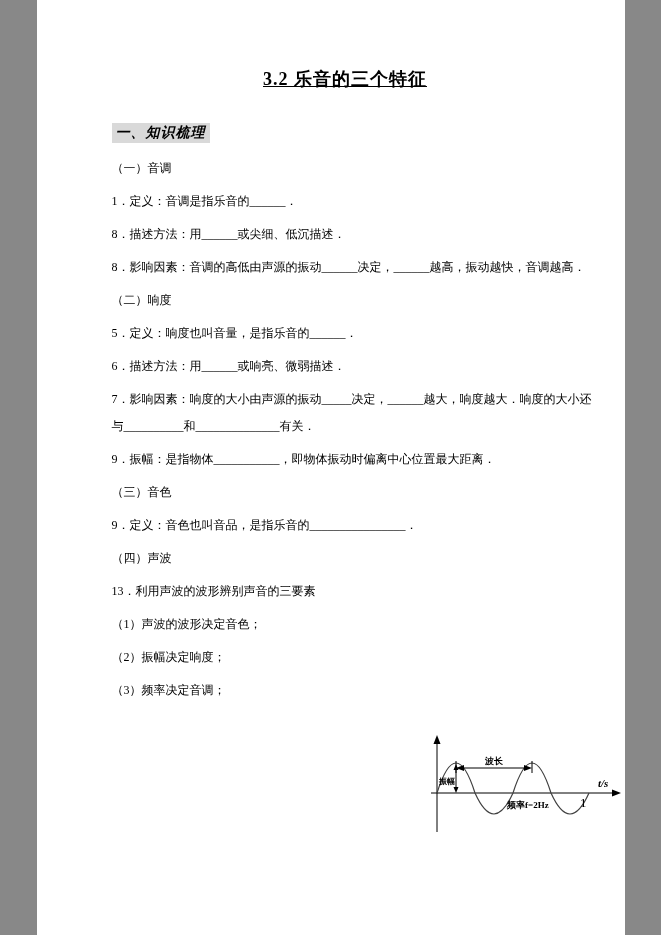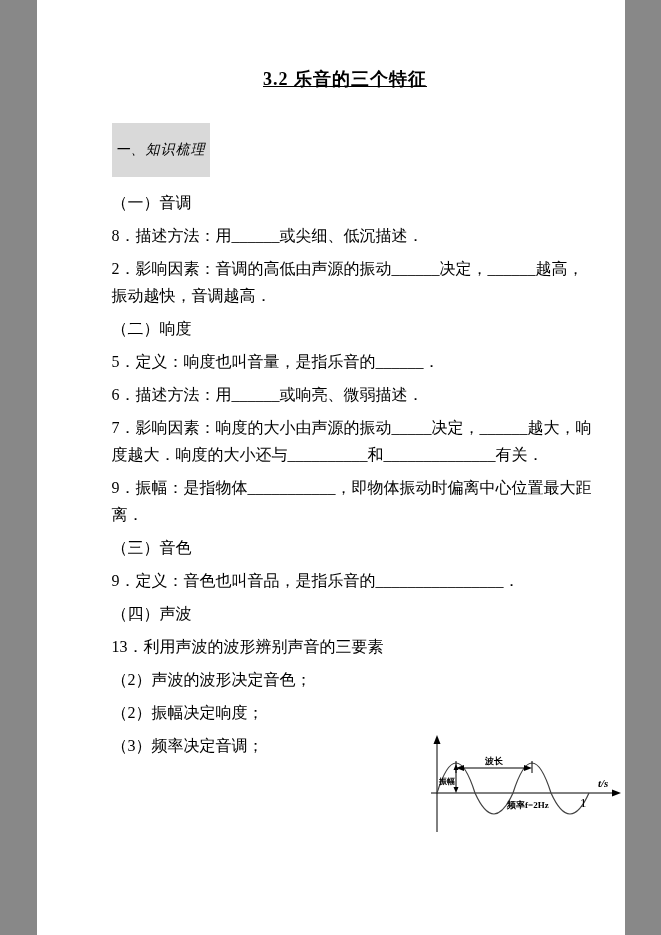--- a/index.html
+++ b/index.html
@@ -16,26 +16,26 @@
   .doc-title {
     font-size:18px; font-weight:bold;
     text-align:center; text-decoration:underline;
     margin:0 20px 30px 0; letter-spacing:1px;
     line-height:27px;
   }
   .kh-wrap { margin:0 0 12px 0; }
   .knowledge-header {
     display:inline-block;
     background:#d9d9d9;
-    font-weight:normal; font-style:italic;
-    font-size:14px; padding:18px 4px;
+    font-weight:bold; font-style:italic;
+    font-size:14px; padding:1px 4px;
     letter-spacing:1px;
   }
   p.line {
-    font-size:16px; line-height:27px;
+    font-size:12px; line-height:27px;
     margin:0 0 6px 0;
     word-break:break-all;
   }
   .figure {
     position:absolute; left:393px; top:735px;
     width:195px; height:105px;
   }
   .figure svg { display:block; }
   .fig-label { font-family:"Liberation Serif","DejaVu Serif",serif; }
 </style>
@@ -45,32 +45,33 @@
 <div class="page">
   <div class="content">
 
     <h1 class="doc-title">3.2 乐音的三个特征</h1>
 
     <div class="kh-wrap">
       <span class="knowledge-header">一、知识梳理</span>
     </div>
 
     <p class="line">（一）音调</p>
+    <p class="line">1．定义：音调是指乐音的______．</p>
     <p class="line">8．描述方法：用______或尖细、低沉描述．</p>
-    <p class="line">2．影响因素：音调的高低由声源的振动______决定，______越高，振动越快，音调越高．</p>
+    <p class="line">8．影响因素：音调的高低由声源的振动______决定，______越高，振动越快，音调越高．</p>
     <p class="line">（二）响度</p>
     <p class="line">5．定义：响度也叫音量，是指乐音的______．</p>
     <p class="line">6．描述方法：用______或响亮、微弱描述．</p>
     <p class="line">7．影响因素：响度的大小由声源的振动_____决定，______越大，响度越大．响度的大小还与__________和______________有关．</p>
     <p class="line">9．振幅：是指物体___________，即物体振动时偏离中心位置最大距离．</p>
     <p class="line">（三）音色</p>
     <p class="line">9．定义：音色也叫音品，是指乐音的________________．</p>
     <p class="line">（四）声波</p>
     <p class="line">13．利用声波的波形辨别声音的三要素</p>
-    <p class="line">（2）声波的波形决定音色；</p>
+    <p class="line">（1）声波的波形决定音色；</p>
     <p class="line">（2）振幅决定响度；</p>
     <p class="line">（3）频率决定音调；</p>
   </div>
 
   <div class="figure">
     <svg width="195" height="105" viewBox="0 0 195 105" xmlns="http://www.w3.org/2000/svg">
 
       <g>
         <line x1="7" y1="6" x2="7" y2="97" stroke="#000" stroke-width="1"></line>
         <polygon points="7,0 3.5,9 10.5,9" fill="#000"></polygon>

